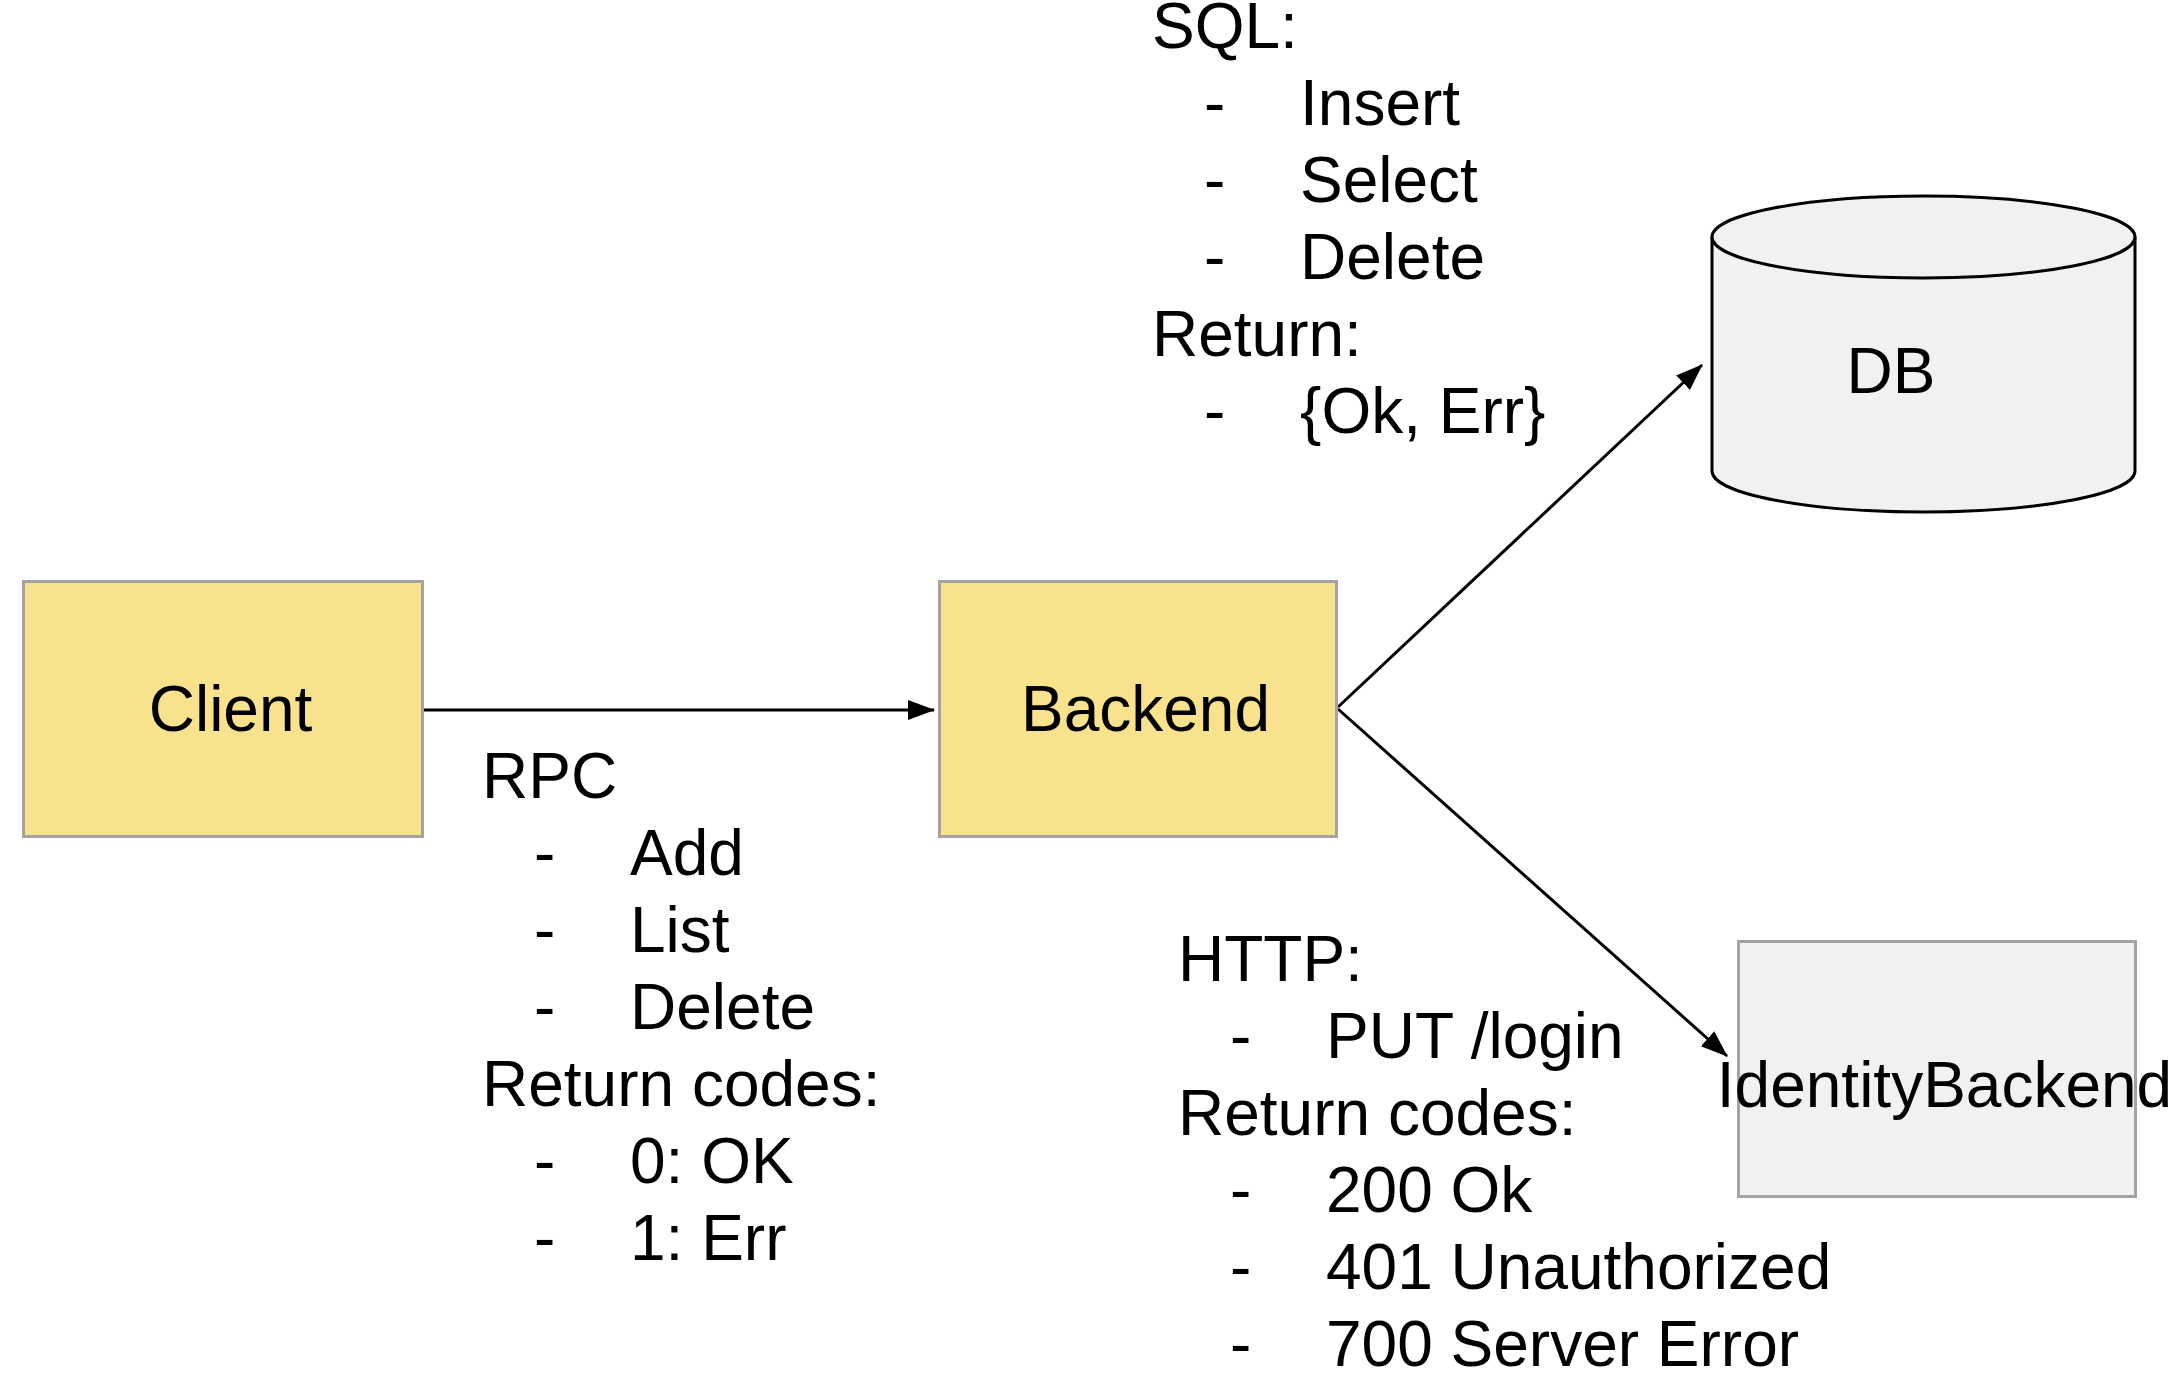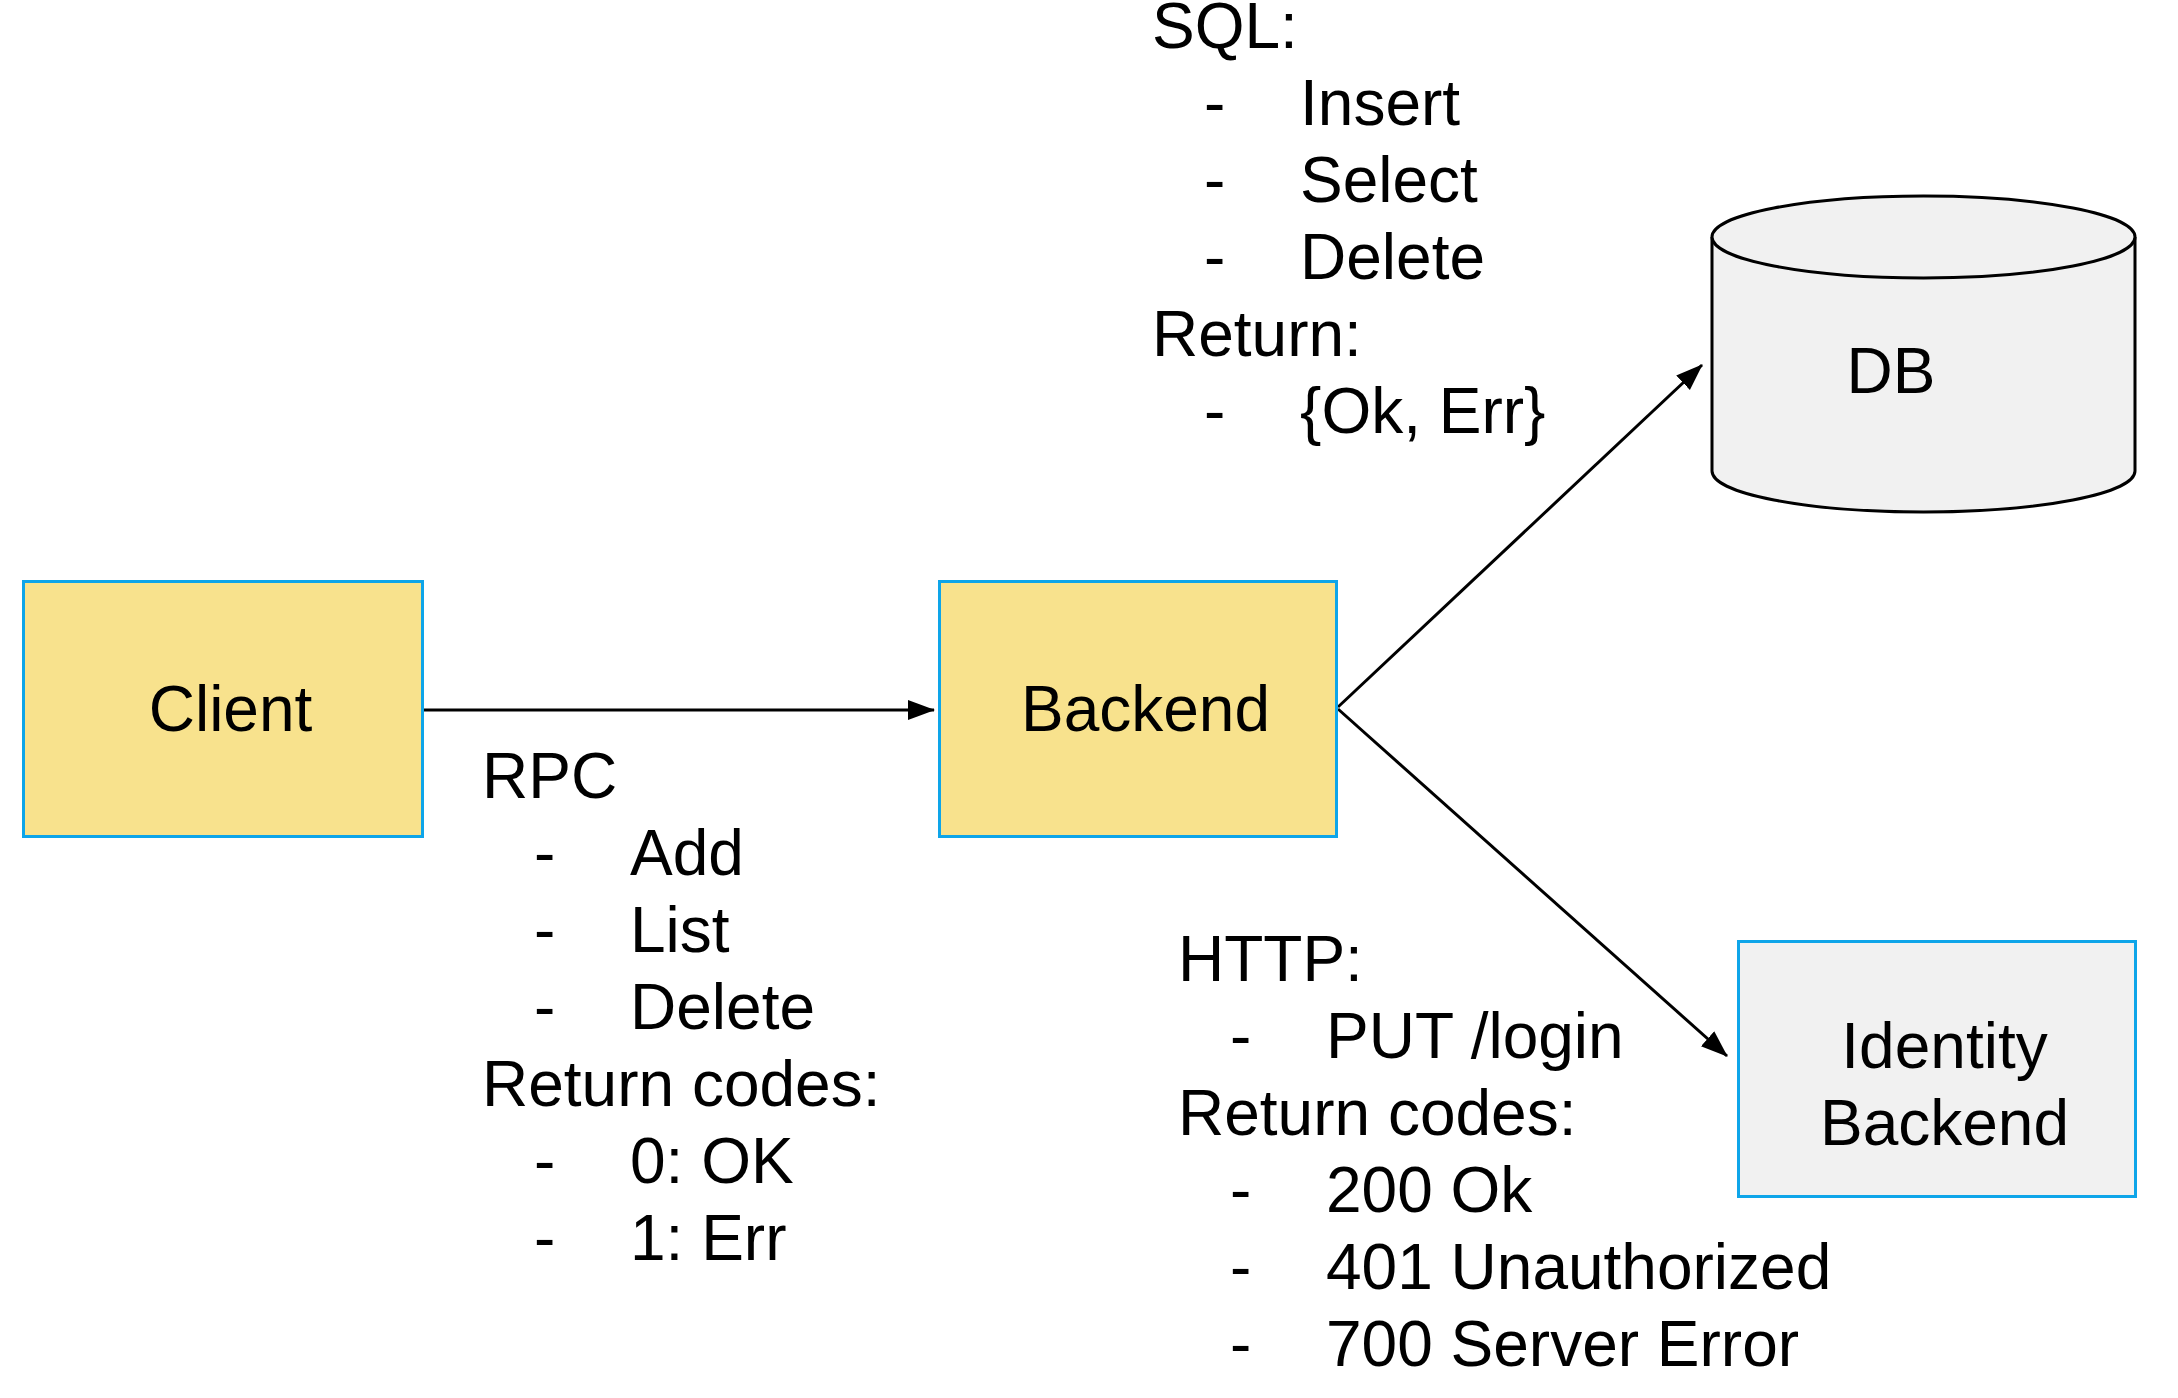--- a/index.html
+++ b/index.html
@@ -13,33 +13,33 @@
     overflow: hidden;
   }
   .arrow-layer {
     position: absolute;
     left: 0; top: 0;
     width: 2178px; height: 1398px;
     pointer-events: none;
   }
   .node {
     position: absolute;
-    border: 3px solid #0ea5e9;
+    border: 3px solid #a3a3a3;
     display: flex;
     align-items: center;
     justify-content: center;
     font-size: 64px;
     line-height: 77px;
     box-sizing: border-box;
     padding-left: 15px;
   }
   .node-client  { left: 22px;   top: 580px; width: 402px; height: 258px; background: #f8e28d; }
   .node-backend { left: 938px;  top: 580px; width: 400px; height: 258px; background: #f8e28d; }
   .node-idp     { left: 1737px; top: 940px; width: 400px; height: 258px; background: #f1f1f1; }
-  .node-idp .stack { display: flex; flex-direction: column; align-items: center; text-align: center; margin-top: 32px; }
+  .node-idp .stack { display: flex; align-items: center; text-align: center; margin-top: 32px; }
   .db-cylinder { position: absolute; left: 1710px; top: 193px; width: 427px; height: 322px; }
   .db-label {
     position: absolute;
     left: 1710px; top: 333px; width: 362px;
     text-align: center;
     font-size: 64px; line-height: 77px;
   }
   .annotation {
     position: absolute;
     font-size: 64px;

